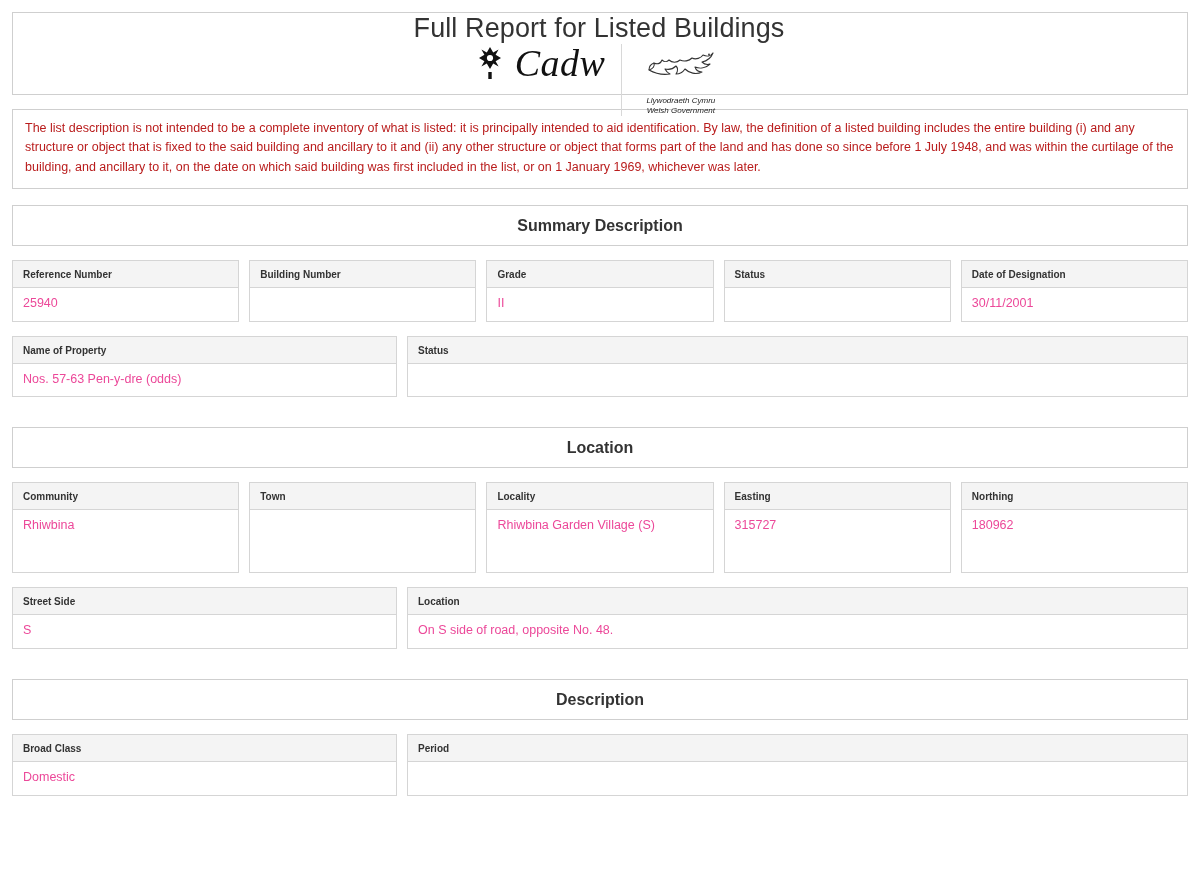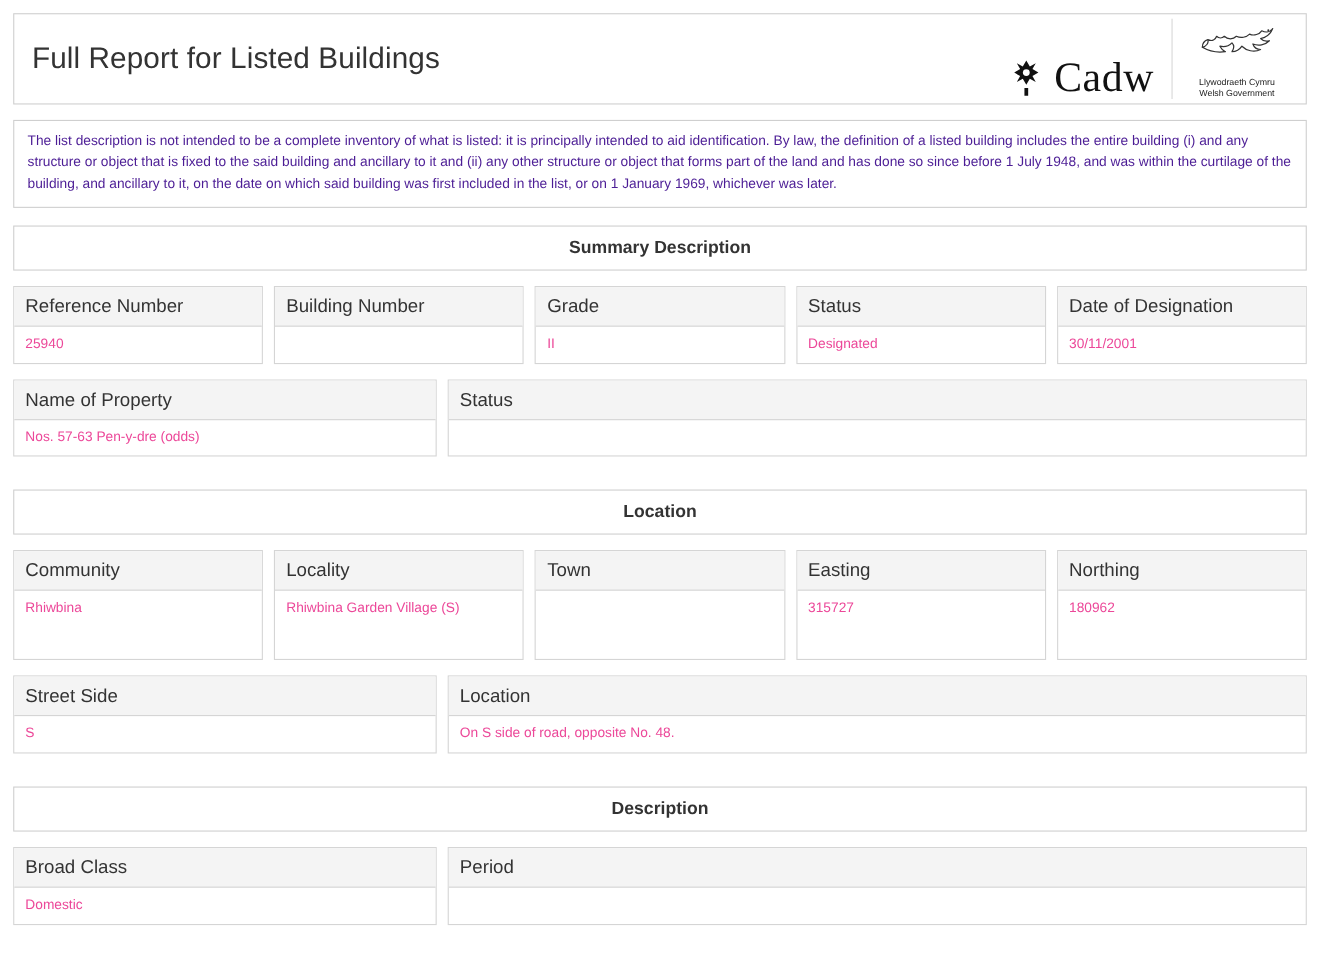--- a/index.html
+++ b/index.html
@@ -19,31 +19,33 @@
   }
 
   
   .header {
     border: 1px solid #cfcfcf;
     height: 83px;
     display: flex;
     align-items: center;
     justify-content: space-between;
     padding: 0 18px 0 16px;
+    flex-direction: column;
   }
   .header-title {
     font-size: 27px;
     font-weight: normal;
     color: #333333;
     letter-spacing: 0.1px;
   }
   .header-logos {
     display: flex;
-    align-items: flex-end;
+    align-items: flex-start;
     gap: 16px;
+    font-style: italic;
   }
   .cadw-logo {
     display: flex;
     align-items: center;
     gap: 8px;
   }
   .cadw-mark {
     width: 34px;
     height: 34px;
     position: relative;
@@ -69,21 +71,21 @@
     margin-top: 14px;
   }
 
   
   .disclaimer {
     border: 1px solid #cfcfcf;
     margin-top: 14px;
     padding: 9px 12px 11px 12px;
     font-size: 12.5px;
     line-height: 1.55;
-    color: #4c1d95;
+    color: #b91c1c;
   }
 
   
   .section-banner {
     border: 1px solid #cfcfcf;
     margin-top: 16px;
     height: 41px;
     display: flex;
     align-items: center;
     justify-content: center;
@@ -102,22 +104,22 @@
   .field {
     border: 1px solid #d5d5d5;
     background: #ffffff;
     flex: 1 1 0;
     min-width: 0;
   }
   .field .f-label {
     background: #f4f4f4;
     border-bottom: 1px solid #d5d5d5;
     padding: 8px 10px 7px 10px;
-    font-size: 17px;
-    font-weight: normal;
+    font-size: 10px;
+    font-weight: bold;
     color: #333333;
     white-space: nowrap;
     overflow: hidden;
     text-overflow: ellipsis;
   }
   .field .f-value {
     padding: 8px 10px 9px 10px;
     font-size: 12.5px;
     color: #ec4899;
     min-height: 32px;
@@ -175,21 +177,20 @@
     <div class="field">
       <div class="f-label">Building Number</div>
       <div class="f-value"></div>
     </div>
     <div class="field">
       <div class="f-label">Grade</div>
       <div class="f-value">II</div>
     </div>
     <div class="field">
       <div class="f-label">Status</div>
-      <div class="f-value">Designated</div>
     </div>
     <div class="field">
       <div class="f-label">Date of Designation</div>
       <div class="f-value">30/11/2001</div>
     </div>
   </div>
 
   <div class="field-row">
     <div class="field w-name">
       <div class="f-label">Name of Property</div>
@@ -201,29 +202,29 @@
     </div>
   </div>
 
   <div class="section-banner spaced-top">Location</div>
 
   <div class="field-row">
     <div class="field">
       <div class="f-label">Community</div>
       <div class="f-value">Rhiwbina</div>
     </div>
+    <div class="field">
+      <div class="f-label">Town</div>
+      <div class="f-value"></div>
+    </div>
     <div class="field tall">
       <div class="f-label">Locality</div>
       <div class="f-value">Rhiwbina Garden Village (S)</div>
     </div>
     <div class="field">
-      <div class="f-label">Town</div>
-      <div class="f-value"></div>
-    </div>
-    <div class="field">
       <div class="f-label">Easting</div>
       <div class="f-value">315727</div>
     </div>
     <div class="field">
       <div class="f-label">Northing</div>
       <div class="f-value">180962</div>
     </div>
   </div>
 
   <div class="field-row">

